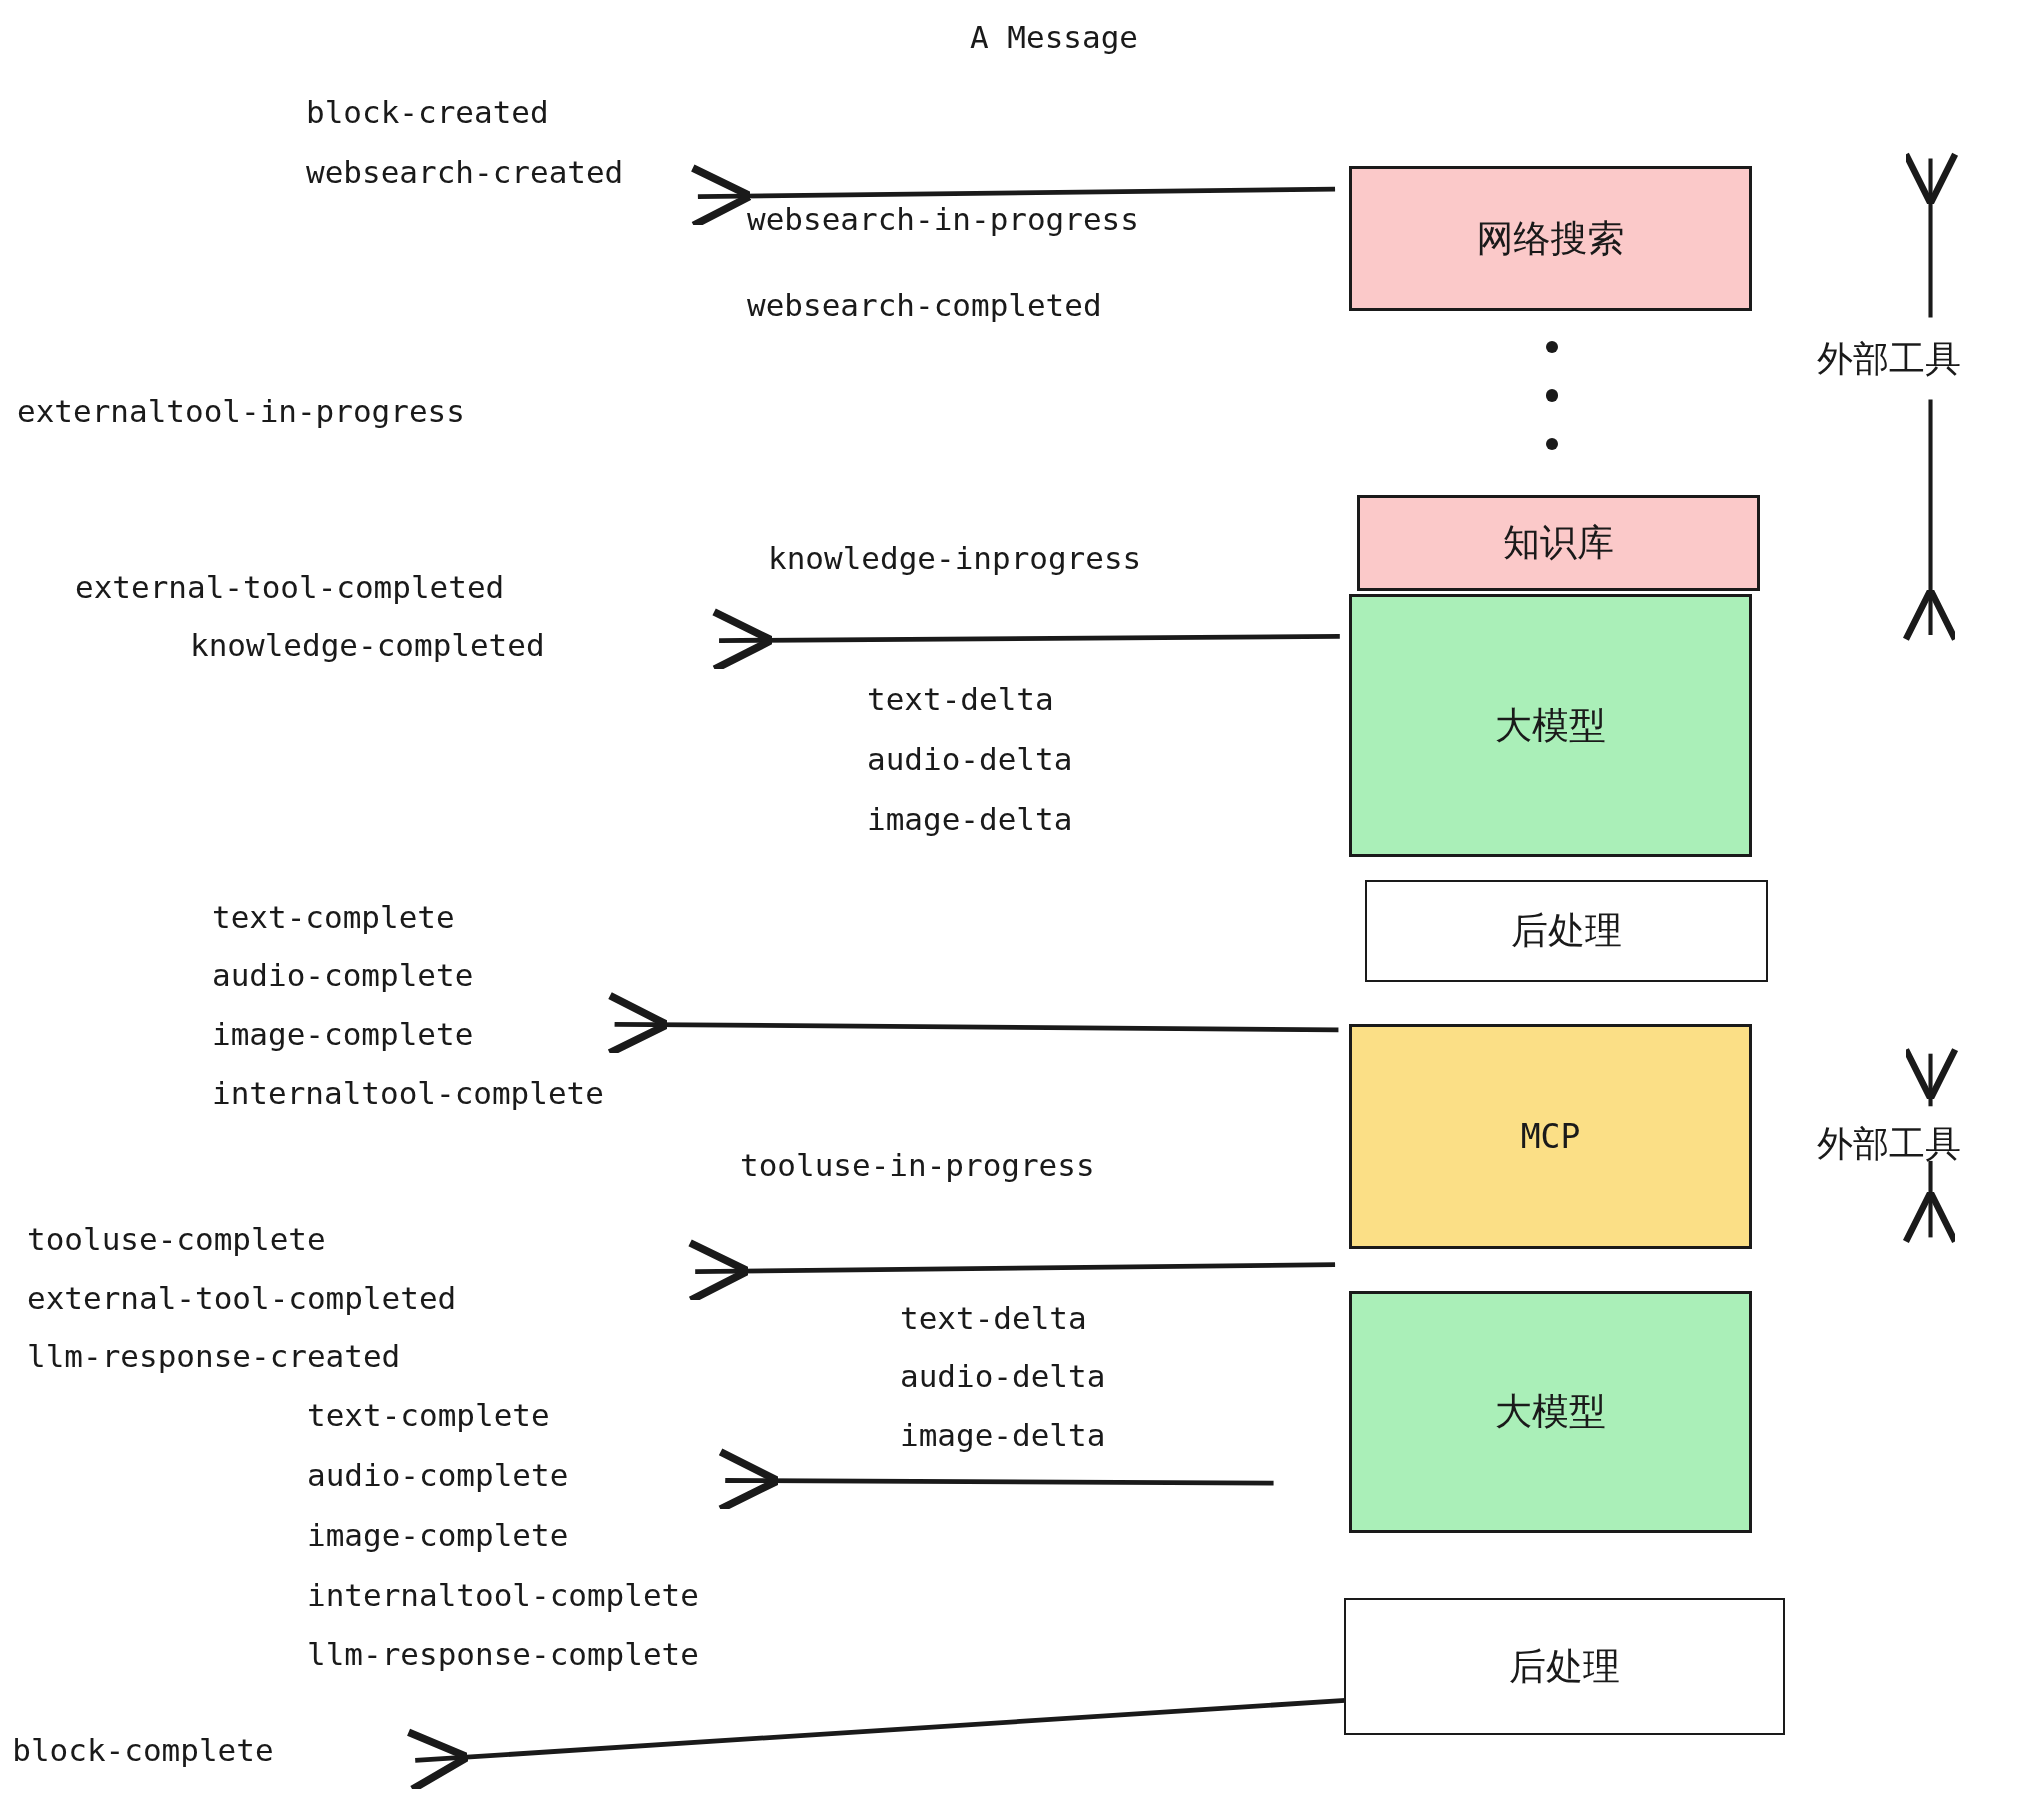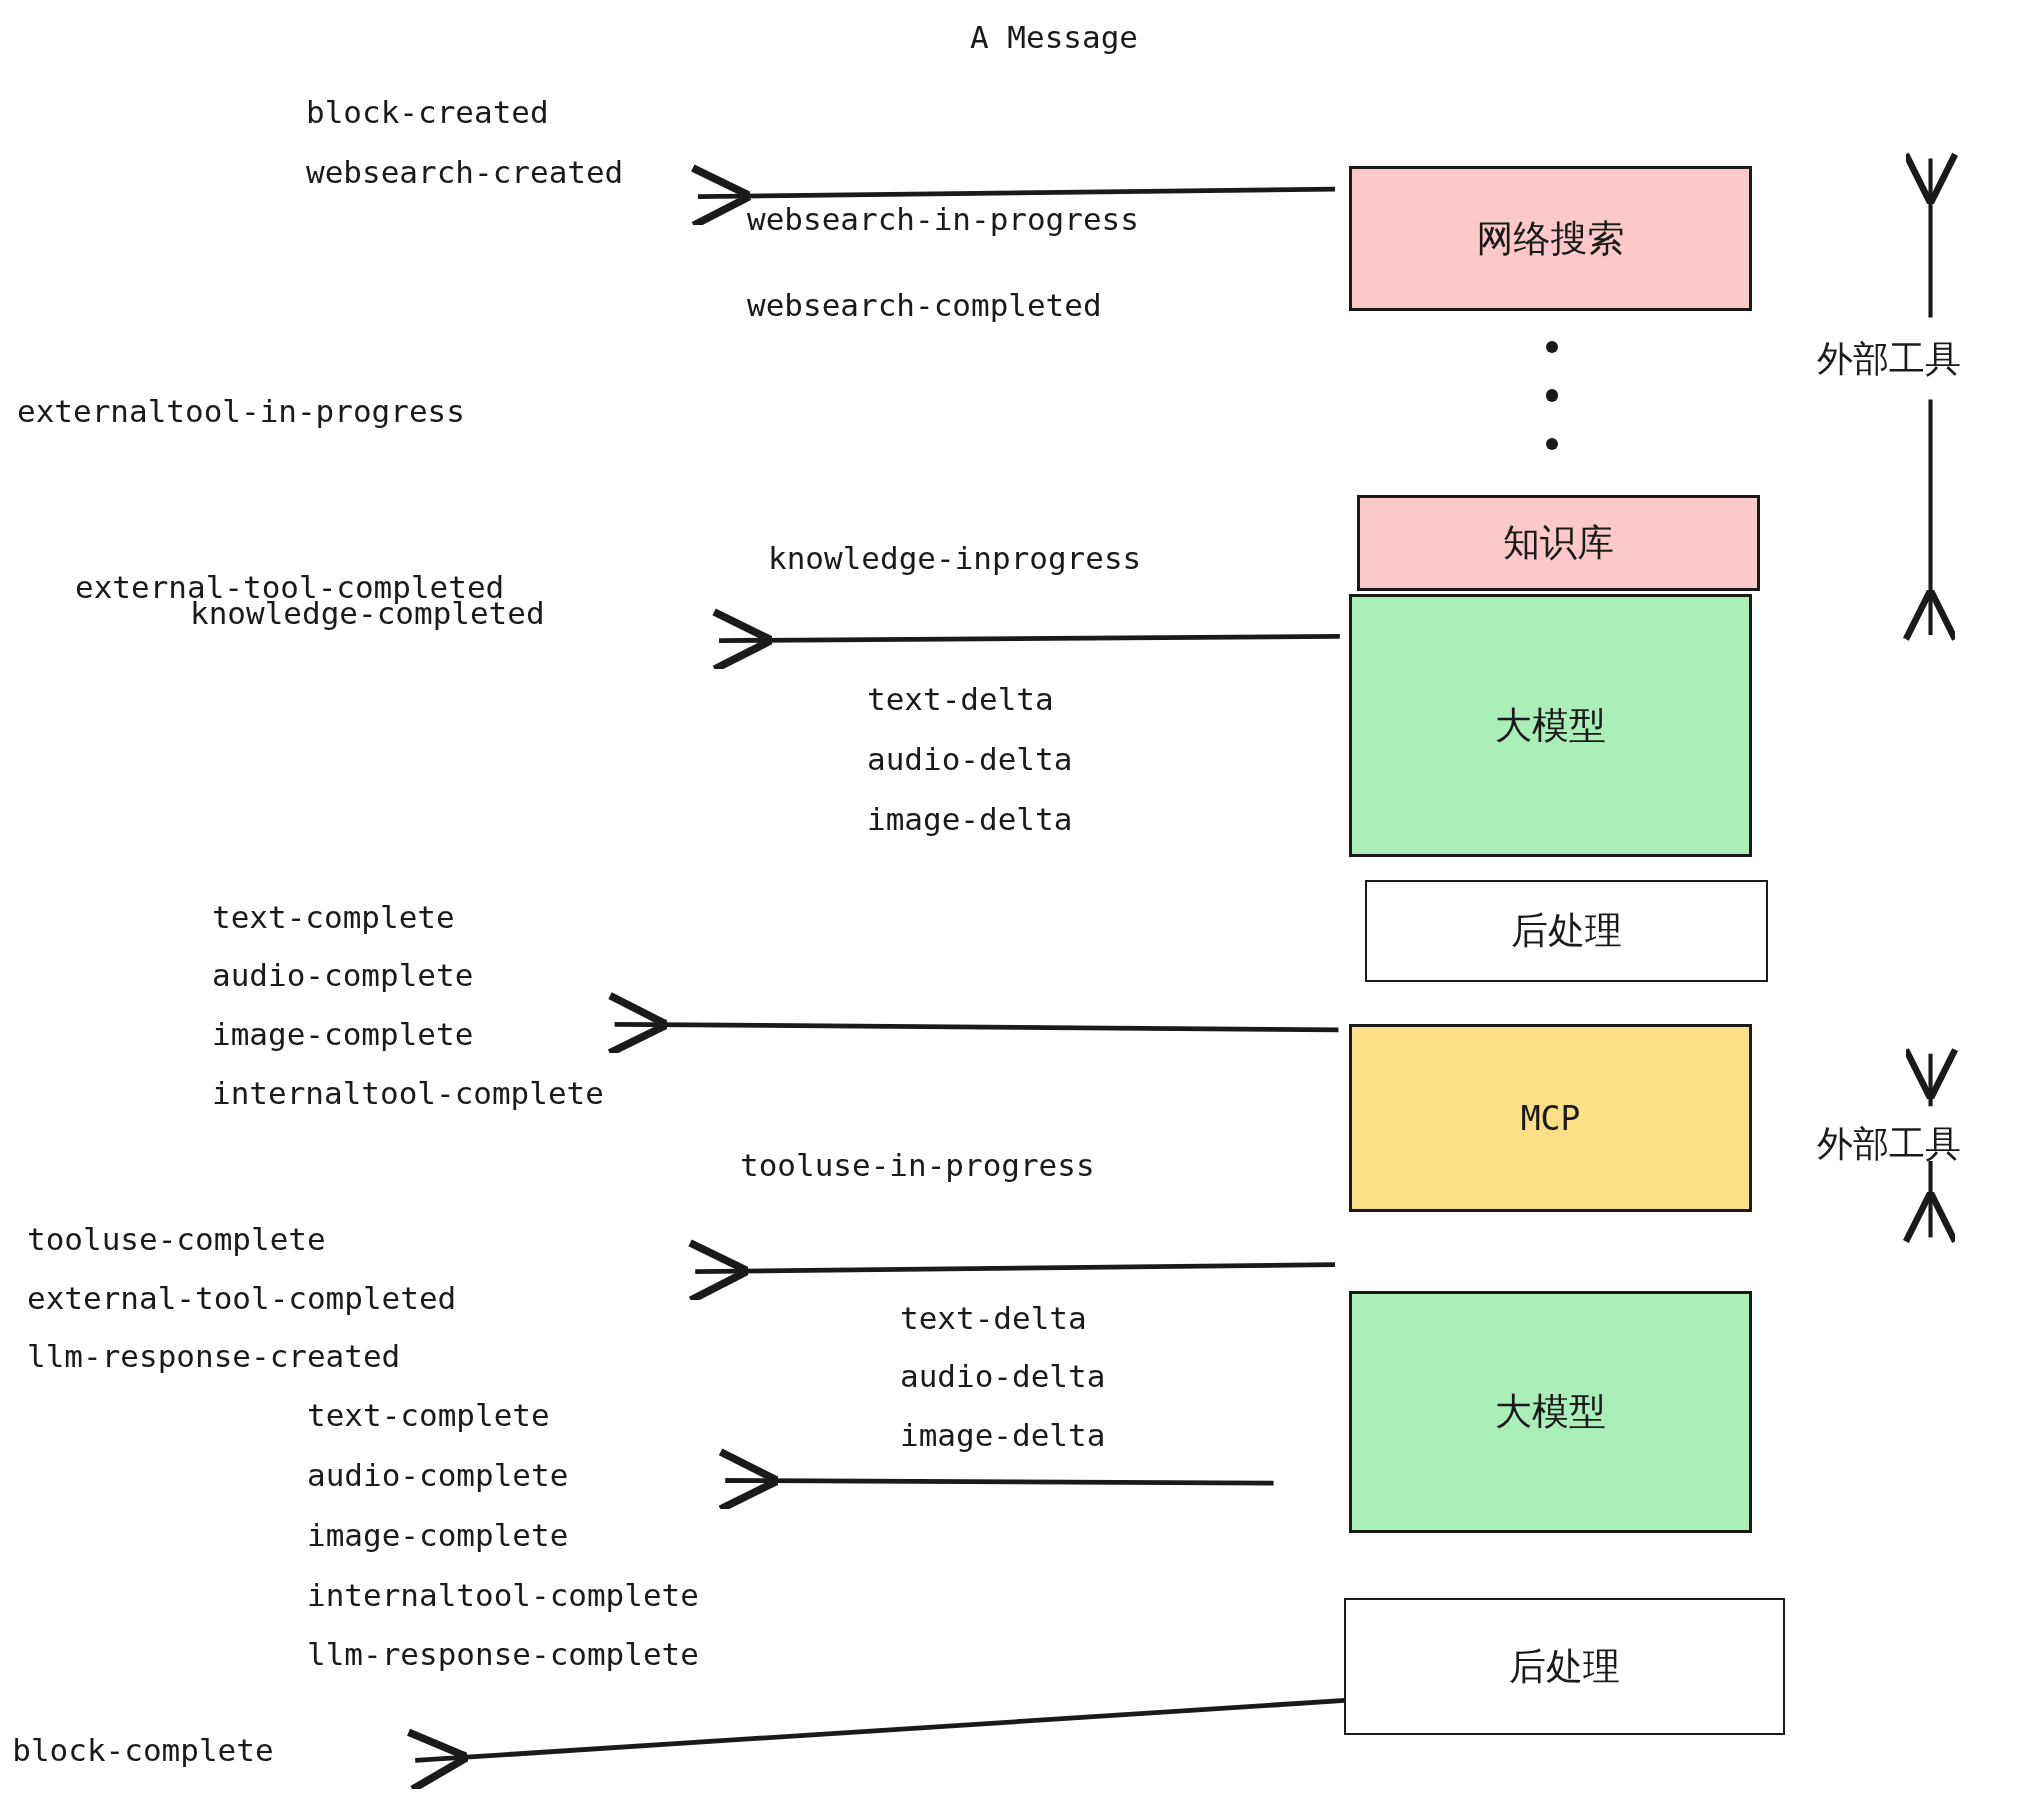--- a/index.html
+++ b/index.html
@@ -122,21 +122,21 @@
   </div>
 
   <div class="boxlabel" style="left:1349px; top:594px; width:403px; height:263px; background:#aaefb8;">
     <span>大模型</span>
   </div>
 
   <div class="boxlabel" style="left:1365px; top:880px; width:403px; height:102px; background:#ffffff; border-width:2.7px;">
     <span>后处理</span>
   </div>
 
-  <div class="boxlabel mono" style="left:1349px; top:1024px; width:403px; height:188px; background:#fbdf86;">
+  <div class="boxlabel mono" style="left:1349px; top:1024px; width:403px; height:225px; background:#fbdf86;">
     <span>MCP</span>
   </div>
 
   <div class="boxlabel" style="left:1349px; top:1291px; width:403px; height:242px; background:#aaefb8;">
     <span>大模型</span>
   </div>
 
   <div class="boxlabel" style="left:1344px; top:1598px; width:441px; height:137px; background:#ffffff; border-width:2.7px;">
     <span>后处理</span>
   </div>
@@ -144,21 +144,21 @@
   <div class="sidelabel" style="left:1817px; top:335px;">外部工具</div>
   <div class="sidelabel" style="left:1817px; top:1120px;">外部工具</div>
 
   <div class="evt" style="left:306px; top:97px;">block-created</div>
   <div class="evt" style="left:306px; top:157px;">websearch-created</div>
   <div class="evt" style="left:747px; top:204px;">websearch-in-progress</div>
   <div class="evt" style="left:747px; top:290px;">websearch-completed</div>
   <div class="evt" style="left:17px; top:396px;">externaltool-in-progress</div>
   <div class="evt" style="left:768px; top:543px;">knowledge-inprogress</div>
   <div class="evt" style="left:75px; top:572px;">external-tool-completed</div>
-  <div class="evt" style="left:190px; top:598px;">knowledge-completed</div>
+  <div class="evt" style="left:190px; top:630px;">knowledge-completed</div>
   <div class="evt" style="left:867px; top:684px;">text-delta</div>
   <div class="evt" style="left:867px; top:744px;">audio-delta</div>
   <div class="evt" style="left:867px; top:804px;">image-delta</div>
   <div class="evt" style="left:212px; top:902px;">text-complete</div>
   <div class="evt" style="left:212px; top:960px;">audio-complete</div>
   <div class="evt" style="left:212px; top:1019px;">image-complete</div>
   <div class="evt" style="left:212px; top:1078px;">internaltool-complete</div>
   <div class="evt" style="left:740px; top:1134px;margin-top:16px;">tooluse-in-progress</div>
   <div class="evt" style="left:27px; top:1224px;">tooluse-complete</div>
   <div class="evt" style="left:27px; top:1283px;">external-tool-completed</div>

